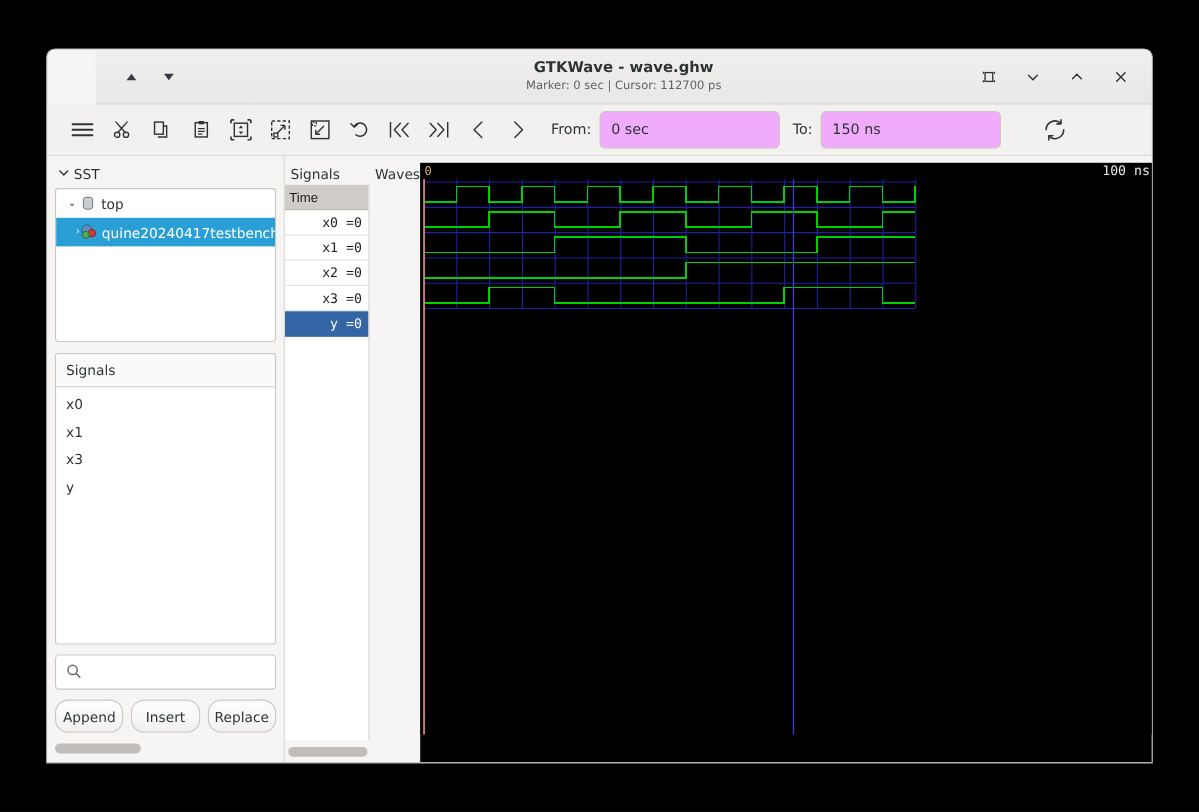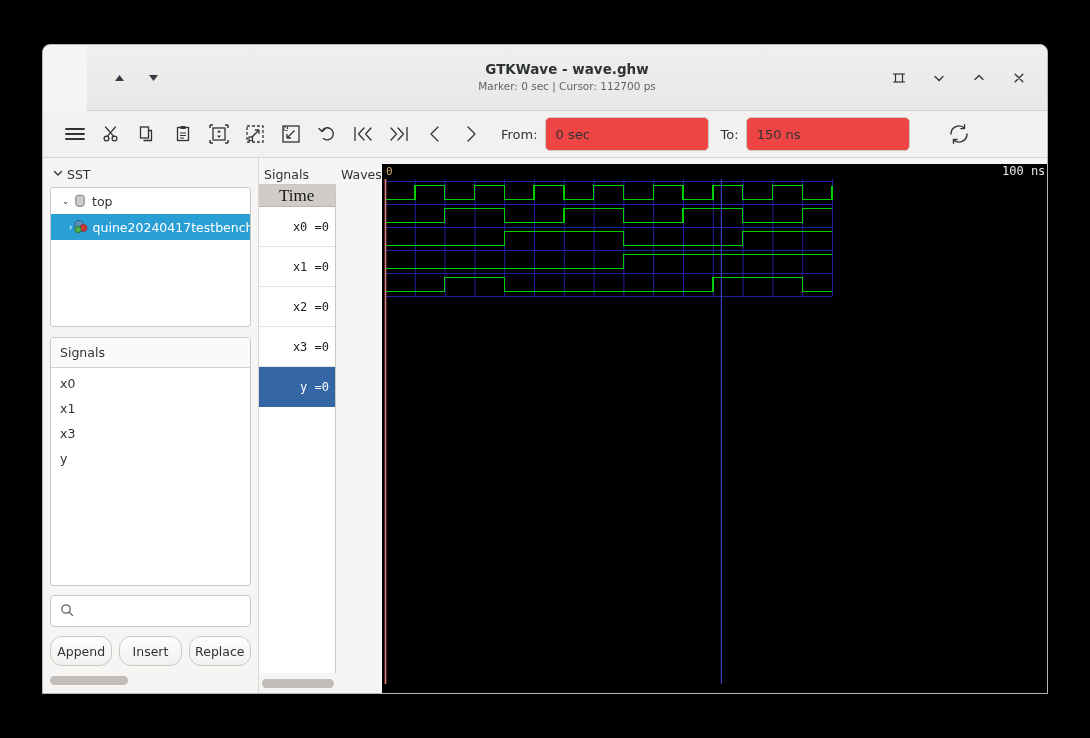--- a/index.html
+++ b/index.html
@@ -18,21 +18,21 @@
     background: #f6f5f4;
     border: 1px solid #b8b5b2;
     border-radius: 8px 8px 0 0;
     overflow: hidden;
     display: flex;
     flex-direction: column;
   }
 
   
   .titlebar {
-    height: 66px;
+    height: 50px;
     background: linear-gradient(to bottom, #f0efee, #e9e8e7);
     border-bottom: 1px solid #d2cfcc;
     display: flex;
     align-items: center;
     padding: 0 10px;
     position: relative;
     flex: 0 0 auto;
     margin-left: 44px;
   }
   .tb-left { display: flex; align-items: center; gap: 14px; padding-left: 12px; }
@@ -78,21 +78,21 @@
     color: #2e3436;
   }
   .tool svg { display: block; }
   .tb-label {
     font-size: 13px; color: #2e3436;
     margin: 0 7px 0 12px;
     white-space: nowrap;
   }
   .tb-input {
     height: 34px;
-    background: #ef4444;
+    background: #f0abfc;
     border: 1px solid #cdc7c2;
     border-radius: 5px;
     font-size: 13px;
     color: #2e3436;
     padding: 0 10px;
     display: flex; align-items: center;
     font-family: "DejaVu Sans", "Liberation Sans", sans-serif;
   }
   #from-input { width: 164px; }
   #to-input { width: 164px; margin-right: 31px; }
@@ -225,28 +225,28 @@
     background: #ffffff;
     border-top: 1px solid #cdc7c2;
     border-right: 1px solid #cdc7c2;
     overflow: hidden;
     min-height: 0;
   }
   .name-time {
     height: 22px;
     background: #d0cdc9;
     border-bottom: 1px solid #b9b5b1;
-    font-family: Liberation Serif, serif;
-    font-size: 17px;
+    font-family: Liberation Sans, sans-serif;
+    font-size: 12px;
     color: #1a1a1a;
     display: flex; align-items: center;
-    padding-left: 20px;
+    padding-left: 4px;
   }
   .name-row {
-    height: 40px;
+    height: 23px;
     border-bottom: 1px solid #e4e1de;
     font-family: "DejaVu Sans Mono", "Liberation Mono", monospace;
     font-size: 12px;
     color: #1a1a1a;
     display: flex; align-items: center;
     justify-content: flex-end;
     padding-right: 6px;
     white-space: pre;
   }
   .name-row.selected {

